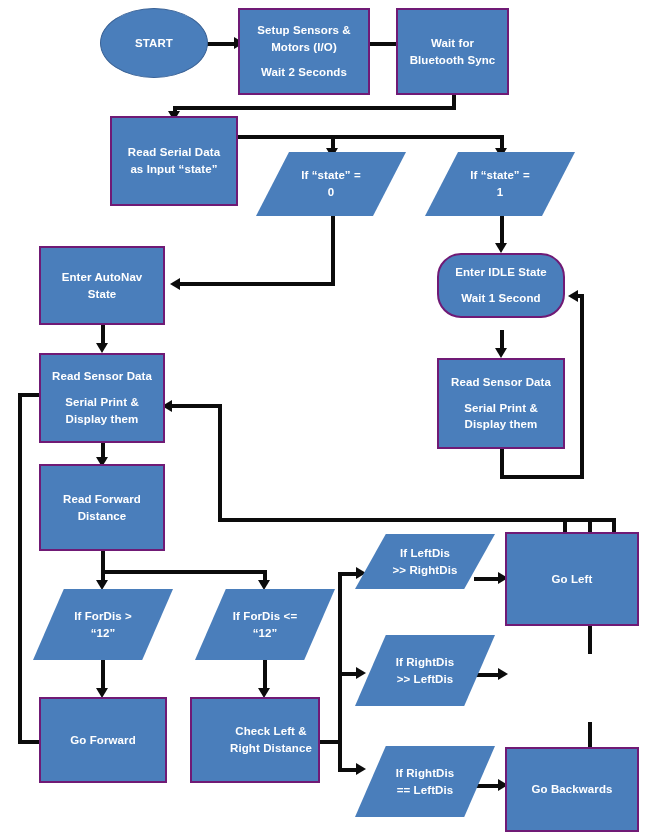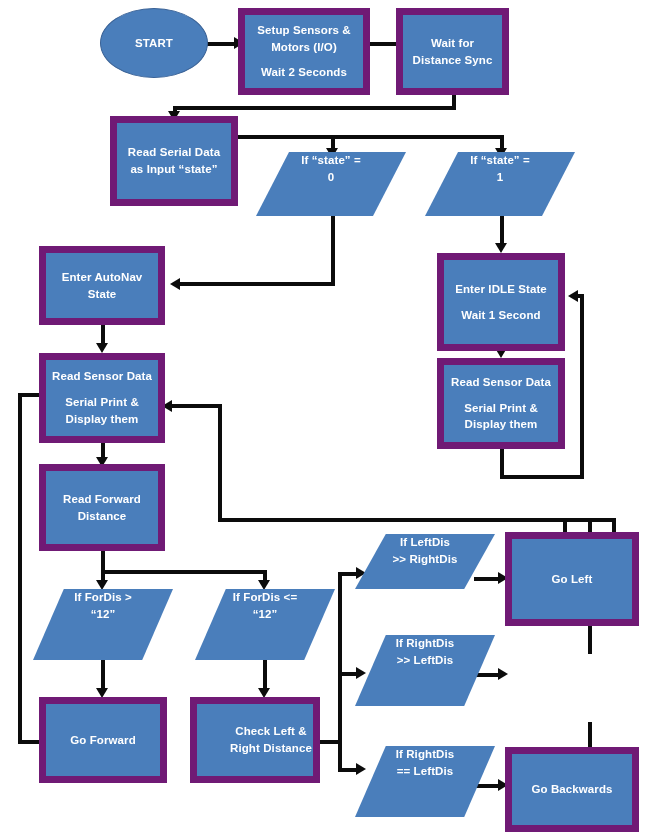--- a/index.html
+++ b/index.html
@@ -21,21 +21,21 @@
     flex-direction:column;
     align-items:center;
     justify-content:center;
     text-align:center;
     color:#ffffff;
     font-weight:bold;
     font-size:11.5px;
     line-height:1.45;
     letter-spacing:0.1px;
     background:#4A7EBB;
-    border:7px solid #701a75;
+    border:2px solid #701a75;
     z-index:3;
   }
   .node .ln{display:block;white-space:nowrap;}
   .node .gap{height:9px;}
 
   .oval{
     border-radius:50%;
     border:1px solid #3A6296;
   }
   
@@ -52,21 +52,21 @@
     clip-path:polygon(22% 0%,100% 0%,78% 100%,0% 100%);
     z-index:0;
   }
   .para .ptext{
     position:relative;
     z-index:1;
     width:100%;
     display:flex;
     flex-direction:column;
     align-items:center;
-    justify-content:flex-start;
+    justify-content:center;
     height:100%;
   }
 
   
   .seg{
     position:absolute;
     background:#0c0c0c;
     z-index:2;
   }
   .seg.h{height:4px;}
@@ -191,21 +191,21 @@
 
   <div class="node" style="left:238px;top:8px;width:132px;height:87px;">
     <span class="ln">Setup Sensors &amp;</span>
     <span class="ln">Motors (I/O)</span>
     <span class="gap"></span>
     <span class="ln">Wait 2 Seconds</span>
   </div>
 
   <div class="node" style="left:396px;top:8px;width:113px;height:87px;">
     <span class="ln">Wait for</span>
-    <span class="ln">Distance Sync</span>
+    <span class="ln">Bluetooth Sync</span>
   </div>
 
   <div class="node" style="left:110px;top:116px;width:128px;height:90px;">
     <span class="ln">Read Serial Data</span>
     <span class="ln">as Input “state”</span>
   </div>
 
   <div class="node para" style="left:256px;top:152px;width:150px;height:64px;">
     <span class="pfill"></span>
     <span class="ptext">
@@ -220,21 +220,21 @@
       <span class="ln">If “state” =</span>
       <span class="ln">1</span>
     </span>
   </div>
 
   <div class="node" style="left:39px;top:246px;width:126px;height:79px;">
     <span class="ln">Enter AutoNav</span>
     <span class="ln">State</span>
   </div>
 
-  <div class="node" style="left:437px;top:253px;width:128px;height:98px;">
+  <div class="node" style="left:437px;top:253px;width:128px;height:65px;border-radius:24px;">
     <span class="ln">Enter IDLE State</span>
     <span class="gap"></span>
     <span class="ln">Wait 1 Second</span>
   </div>
 
   <div class="node" style="left:437px;top:358px;width:128px;height:91px;">
     <span class="ln">Read Sensor Data</span>
     <span class="gap"></span>
     <span class="ln">Serial Print &amp;</span>
     <span class="ln">Display them</span>

